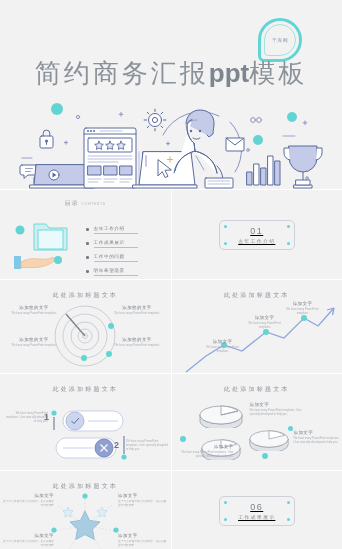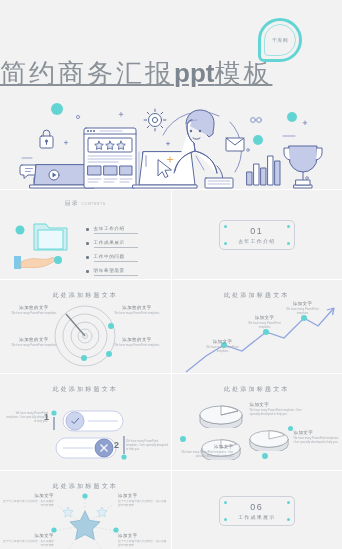--- a/index.html
+++ b/index.html
@@ -28,22 +28,22 @@
   }
   .badge-inner{
     width:32px;height:32px;border:1px solid #9fe3e3;
     border-radius:50% 50% 50% 4px;
     display:flex;align-items:center;justify-content:center;
   }
   .badge-text{ font-size:5px; color:#8f9aa3; letter-spacing:.4px; }
 
   .hero-title{
     position:absolute; left:0; right:0; top:56px;
-    font-size:26px; color:#8a9199;
-    letter-spacing:3px; font-weight:400; white-space:nowrap;text-decoration:underline;
+    text-align:center; font-size:26px; color:#8a9199;
+    letter-spacing:3px; font-weight:400; white-space:nowrap;
   }
   .hero-title b{ font-weight:700; letter-spacing:0; color:#7d858e; }
 
   .hero-art{ position:absolute; left:0; top:100px; width:342px; height:89px; }
 
   
   .s-title{
     text-align:center; font-size:6px; color:#8d949c;
     letter-spacing:2.2px; padding-top:11px;
   }
@@ -62,21 +62,21 @@
   .toc-txt{
     font-size:4.6px; color:#7d848c; letter-spacing:.6px;
     border-bottom:.5px solid #b9bfc6; padding-bottom:1.5px; width:44px;
   }
 
   .sec-badge{
     position:absolute; left:50%; top:50%;
     transform:translate(-50%,-50%);
     width:76px; height:30px; border:.8px solid #cdd2d8;
     border-radius:5px; background:#f2f2f2;
-    display:flex; flex-direction:column; align-items:center; justify-content:center;
+    display:flex; flex-direction:column; align-items:center; justify-content:center;text-decoration:underline;
   }
   .sec-num{ font-size:9px; color:#7c838b; letter-spacing:1.5px; font-weight:400;}
   .sec-lbl{ font-size:5px; color:#868d95; letter-spacing:1.2px; margin-top:2px;}
   .sec-corner{ position:absolute; width:3px;height:3px;border-radius:50%;background:#63d4d4; }
   .sec-corner.tl{left:4px;top:4px;} .sec-corner.tr{right:4px;top:4px;}
   .sec-corner.bl{left:4px;bottom:4px;} .sec-corner.br{right:4px;bottom:4px;}
 
   .blk{ position:absolute; width:46px; }
   .blk .h{ font-size:4.4px; color:#6f767e; letter-spacing:.5px; }
   .blk .p{ font-size:2.7px; color:#a9afb6; line-height:1.55; margin-top:1.5px; }

